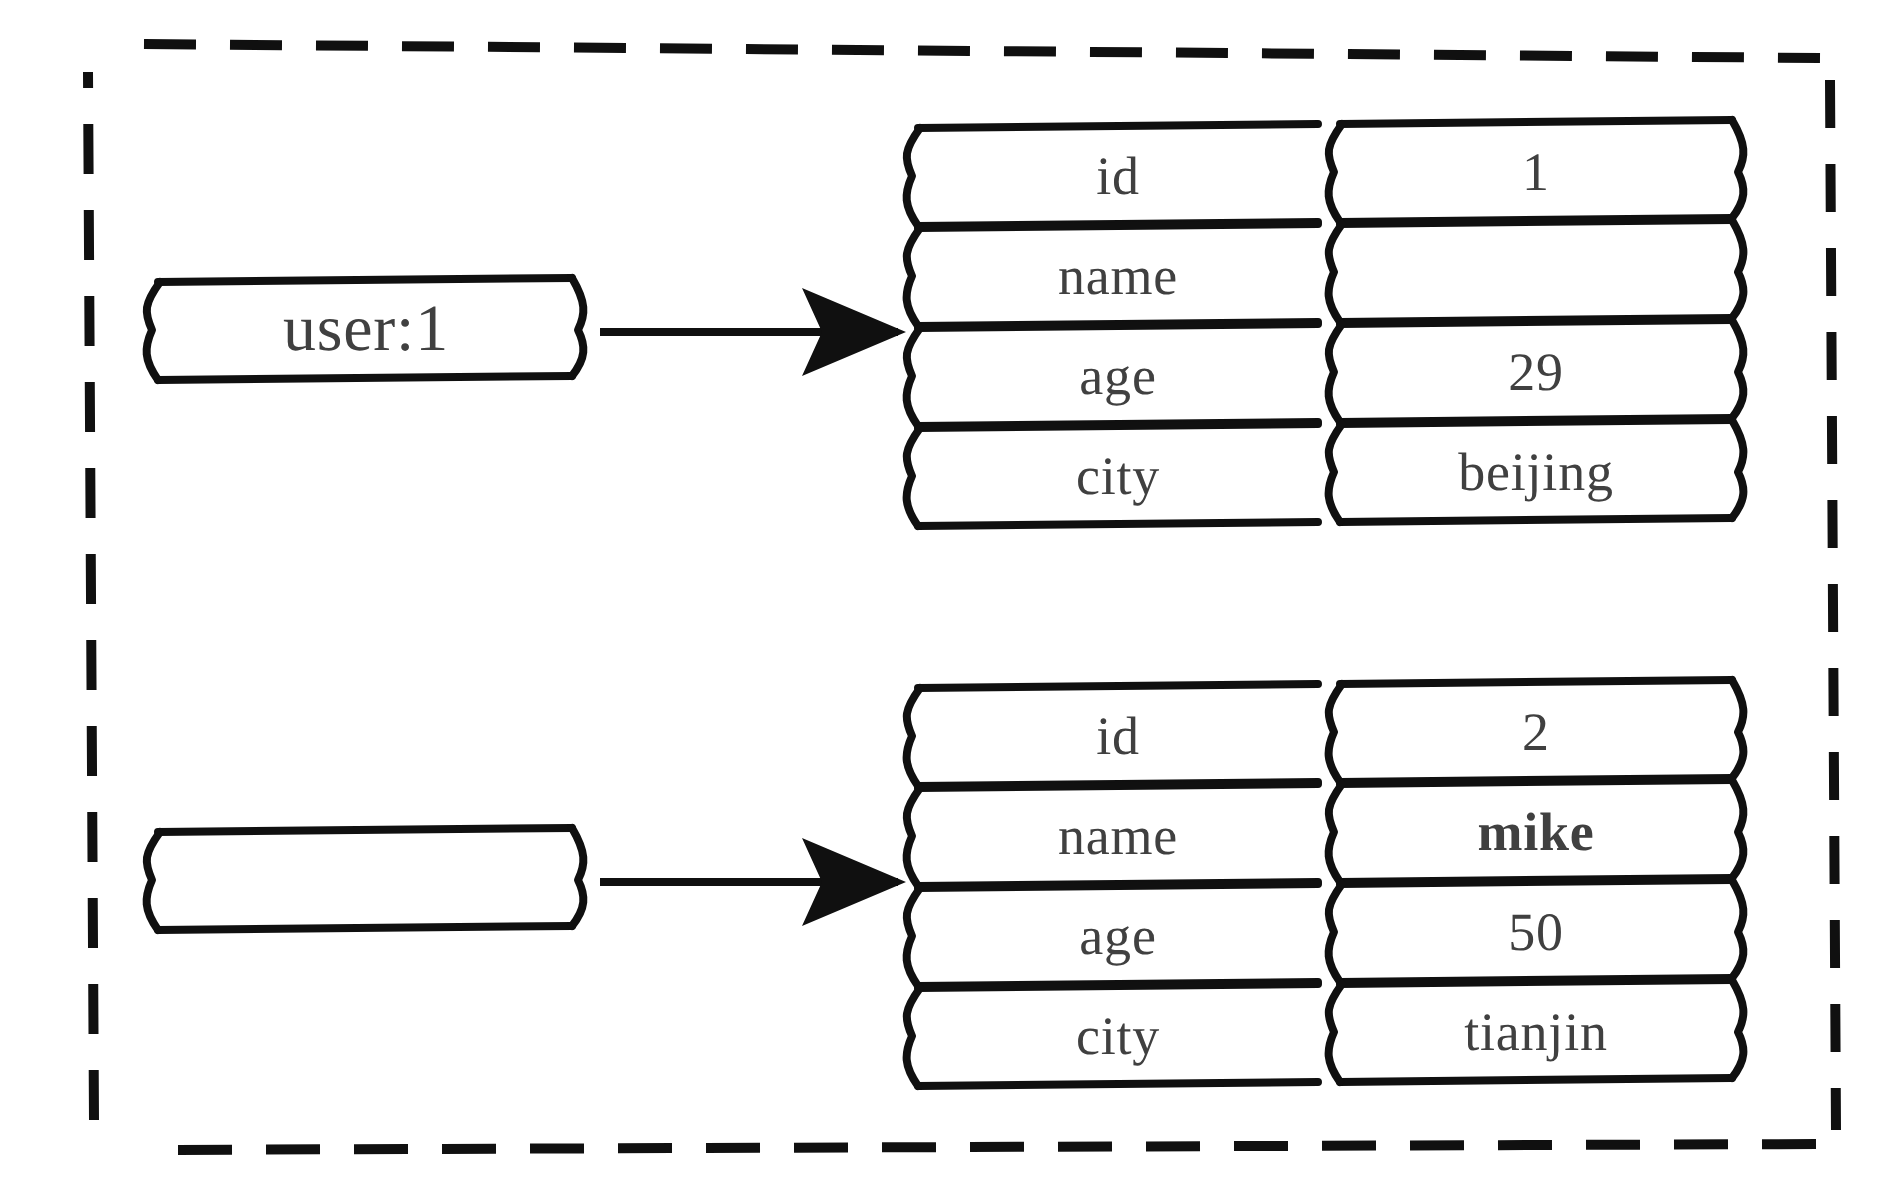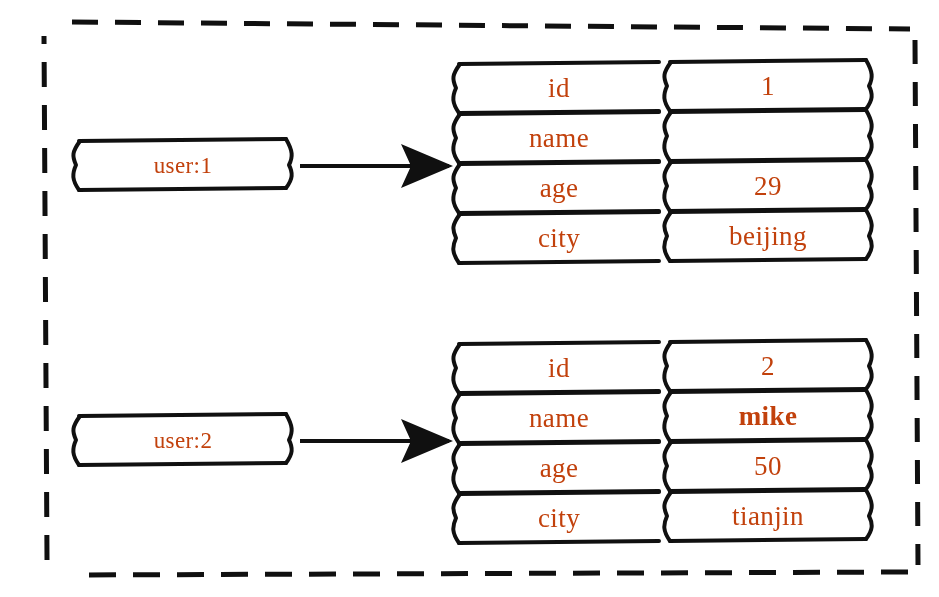--- a/index.html
+++ b/index.html
@@ -23,26 +23,26 @@
     top: 0;
     width: 939px;
     height: 597px;
     pointer-events: none;
   }
   .lbl {
     position: absolute;
     display: flex;
     align-items: center;
     justify-content: center;
-    color: #c2410c;
+    color: #404040;
     white-space: nowrap;
     letter-spacing: 0.4px;
   }
   .key-label {
-    font-size: 23px;
+    font-size: 33px;
   }
   .cell-label {
     font-size: 27px;
   }
 </style>
 </head>
 <body>
 
 <div id="canvas">
 
@@ -142,21 +142,20 @@
       <path d="M866,440 C873,452 873,458 869,466 C873,474 873,480 866,489"></path>
       <path d="M670,492 L866,490"></path>
         <path d="M670,541 L866,539"></path>
       <path d="M671,492 C663,503 663,507 667,516 C663,525 663,531 670,541"></path>
       <path d="M866,490 C873,502 873,508 869,516 C873,524 873,530 866,539"></path>
     </g>
   </svg>
 
   <div class="lbl key-label" style="left:79px;  top:141px; width:208px; height:49px;">user:1</div>
 
-  <div class="lbl key-label" style="left:79px;  top:416px; width:208px; height:49px;">user:2</div>
 
   <div class="lbl cell-label" style="left:459px; top:63px;  width:200px; height:50px;">id</div>
   <div class="lbl cell-label" style="left:459px; top:113px; width:200px; height:50px;">name</div>
   <div class="lbl cell-label" style="left:459px; top:163px; width:200px; height:50px;">age</div>
   <div class="lbl cell-label" style="left:459px; top:213px; width:200px; height:50px;">city</div>
 
   <div class="lbl cell-label" style="left:670px; top:61px;  width:196px; height:50px;">1</div>
   <div class="lbl cell-label" style="left:670px; top:161px; width:196px; height:50px;">29</div>
   <div class="lbl cell-label" style="left:670px; top:211px; width:196px; height:50px;">beijing</div>
 

